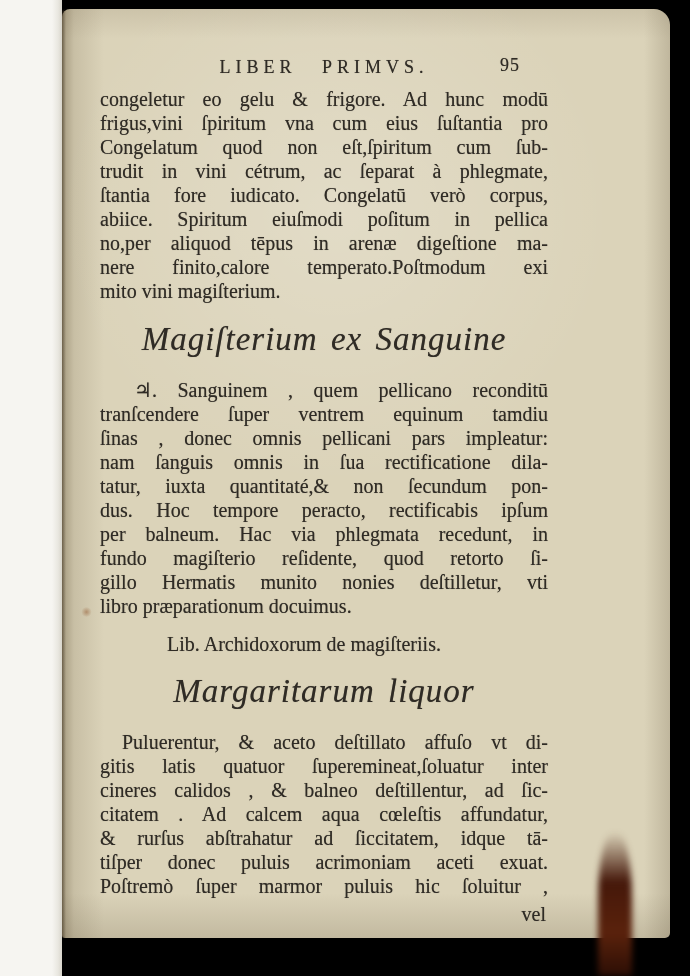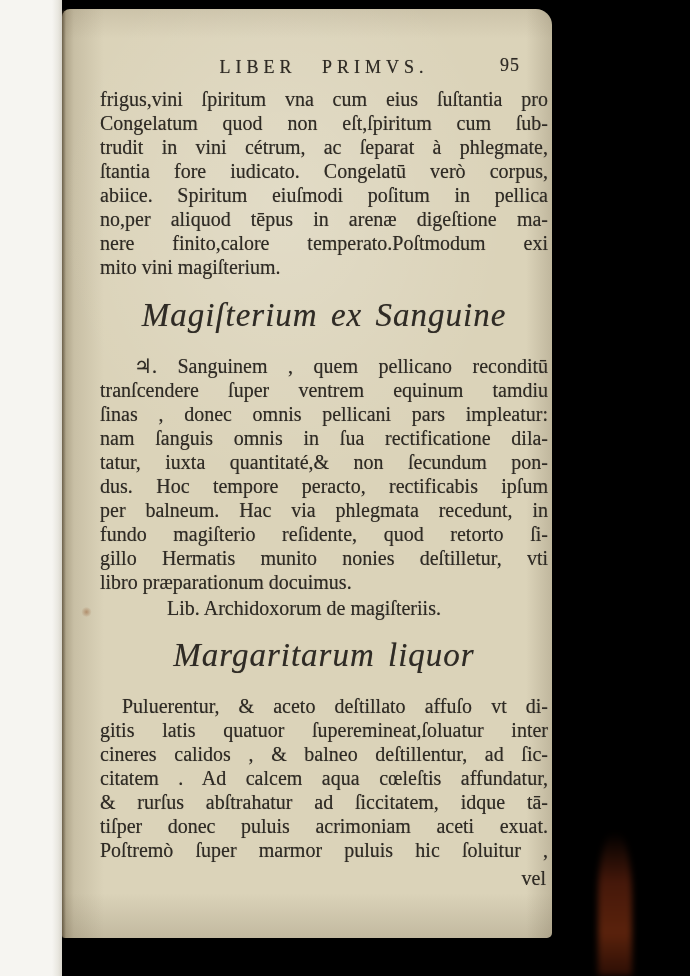--- a/index.html
+++ b/index.html
@@ -7,21 +7,21 @@
     width:690px;height:976px;position:relative;overflow:hidden;
     background:var(--scan_background,#000);
     font-family:"Liberation Serif","DejaVu Serif","DejaVu Sans",serif;
   }
   .scan{position:absolute;inset:0;}
   .scanner-margin{
     position:absolute;left:0;top:0;width:62px;height:976px;
     background:linear-gradient(90deg,#f6f5f1 0 52px,#e9e7e0 58px,#d8d5cc 62px);
   }
   .page{
-    position:absolute;left:62px;top:9px;width:490px;height:929px;
+    position:absolute;left:62px;top:9px;width:608px;height:929px;
     border-radius:8px 16px 5px 3px;
     background:
       radial-gradient(ellipse 70% 45% at 45% 22%, rgba(255,255,255,0.20), rgba(255,255,255,0) 65%),
       linear-gradient(90deg, rgba(100,85,58,0.45) 0px, rgba(100,85,58,0.16) 12px, rgba(100,85,58,0.0) 42px),
       linear-gradient(270deg, rgba(95,82,58,0.22) 0px, rgba(95,82,58,0.0) 26px),
       linear-gradient(0deg, rgba(95,82,58,0.20) 0px, rgba(95,82,58,0.0) 45px),
       linear-gradient(180deg, rgba(95,82,58,0.12) 0px, rgba(95,82,58,0.0) 30px),
       var(--paper,#dbd3b9);
     color:var(--ink,#2f2b25);
   }
@@ -45,21 +45,21 @@
   .para:first-of-type{margin-top:4px;}
   .line{text-align:justify;text-align-last:justify;}
   .para:not(.justify-all) .line:last-child{text-align-last:left;}
   .para.indent-lg .line:first-child{text-indent:34px;}
   .para.indent-sm .line:first-child{text-indent:22px;}
   .heading{
     margin-top:21px;text-align:center;font-style:italic;
     font-size:33px;line-height:30px;letter-spacing:1px;word-spacing:4px;
   }
   .citation+.heading{margin-top:20px;}
-  .citation{margin-top:2px;text-align:center;padding-right:40px;line-height:24px;}
+  .citation{margin-top:14px;text-align:center;padding-right:40px;line-height:24px;}
   .catchword{margin-top:4px;text-align:right;padding-right:2px;line-height:24px;}
   .foxing-spot{
     position:absolute;left:19px;top:598px;width:11px;height:10px;border-radius:50%;
     background:radial-gradient(circle,rgba(150,95,55,0.55),rgba(150,95,55,0) 70%);
   }
   .binding-streak{
     position:absolute;left:598px;top:832px;width:34px;height:144px;
     background:linear-gradient(180deg,rgba(70,25,8,0) 0%,#45180a 35%,#5a220c 70%,#2c0e05 100%);
     border-radius:45% 45% 0 0;filter:blur(3px);
   }
@@ -71,20 +71,21 @@
   <div class="scanner-margin"></div>
 
   <div class="page">
     <div class="text-column">
       <div class="running-head">
         <div class="running-title">LIBER PRIMVS.</div>
         <div class="page-number">95</div>
       </div>
       <div>
           <div class="para">
+            <div class="line">congeletur eo gelu &amp; frigore. Ad hunc modū</div>
             <div class="line">frigus,vini ſpiritum vna cum eius ſuſtantia pro</div>
             <div class="line">Congelatum quod non eſt,ſpiritum cum ſub-</div>
             <div class="line">trudit in vini cétrum, ac ſeparat à phlegmate,</div>
             <div class="line">ſtantia fore iudicato. Congelatū verò corpus,</div>
             <div class="line">abiice. Spiritum eiuſmodi poſitum in pellica</div>
             <div class="line">no,per aliquod tēpus in arenæ digeſtione ma-</div>
             <div class="line">nere finito,calore temperato.Poſtmodum exi</div>
             <div class="line">mito vini magiſterium.</div>
           </div>
           <div class="heading">Magiſterium ex Sanguine</div>

